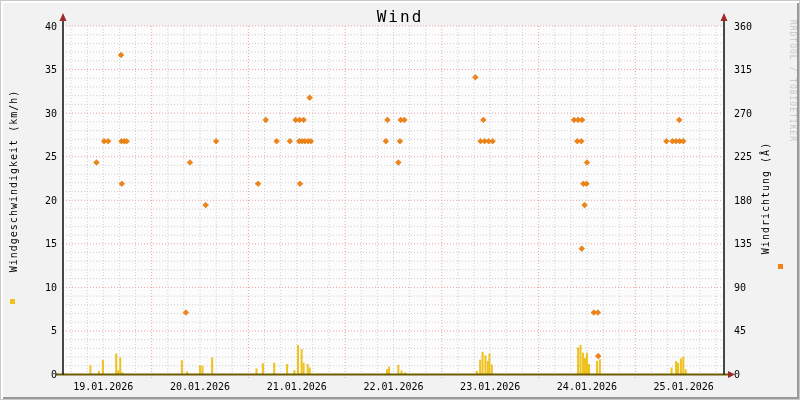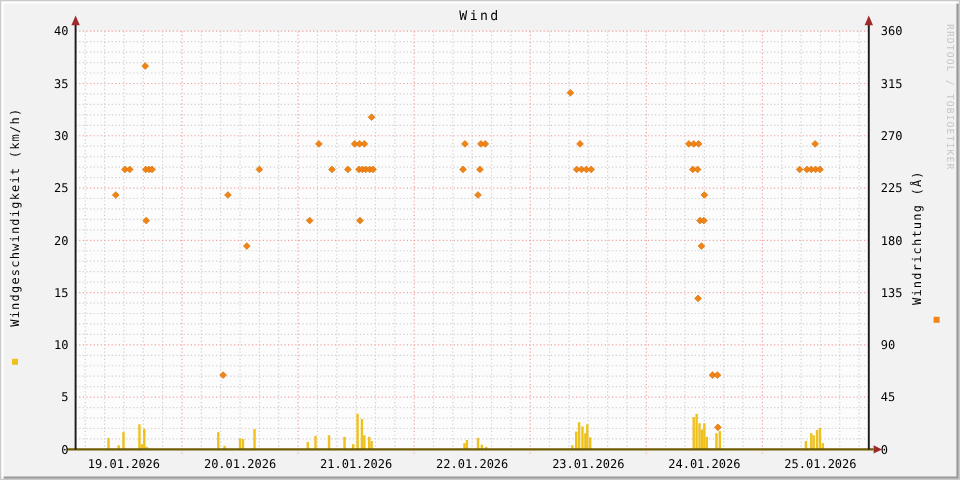--- a/index.html
+++ b/index.html
@@ -5,21 +5,21 @@
   html,body{margin:0;padding:0;background:#fff;}
   .graph{
     position:relative;width:800px;height:400px;overflow:hidden;
     background:#f2f2f2;border:1px solid #c9c9c9;box-sizing:border-box;
     box-shadow:inset 2px 2px 0 #ffffff, inset -2px -2px 0 #9a9a9a;
     font-family:"DejaVu Sans Mono","Liberation Mono",monospace;color:#000;
   }
   .graph svg{position:absolute;left:0;top:0;}
   .chart-title{
     position:absolute;top:6px;left:0;width:100%;text-align:center;
-    font-size:11px;letter-spacing:2px;
+    font-size:16px;letter-spacing:2px;
   }
   .ylabel{
     position:absolute;font-size:10px;letter-spacing:1px;white-space:nowrap;
     transform:translate(-50%,-50%) rotate(-90deg);
   }
   .ylabel.left{left:12px;top:180px;}
   .ylabel.right{left:764px;top:197px;}
   .watermark{
     position:absolute;left:791px;top:80px;white-space:nowrap;
     transform:translate(-50%,-50%) rotate(90deg);

